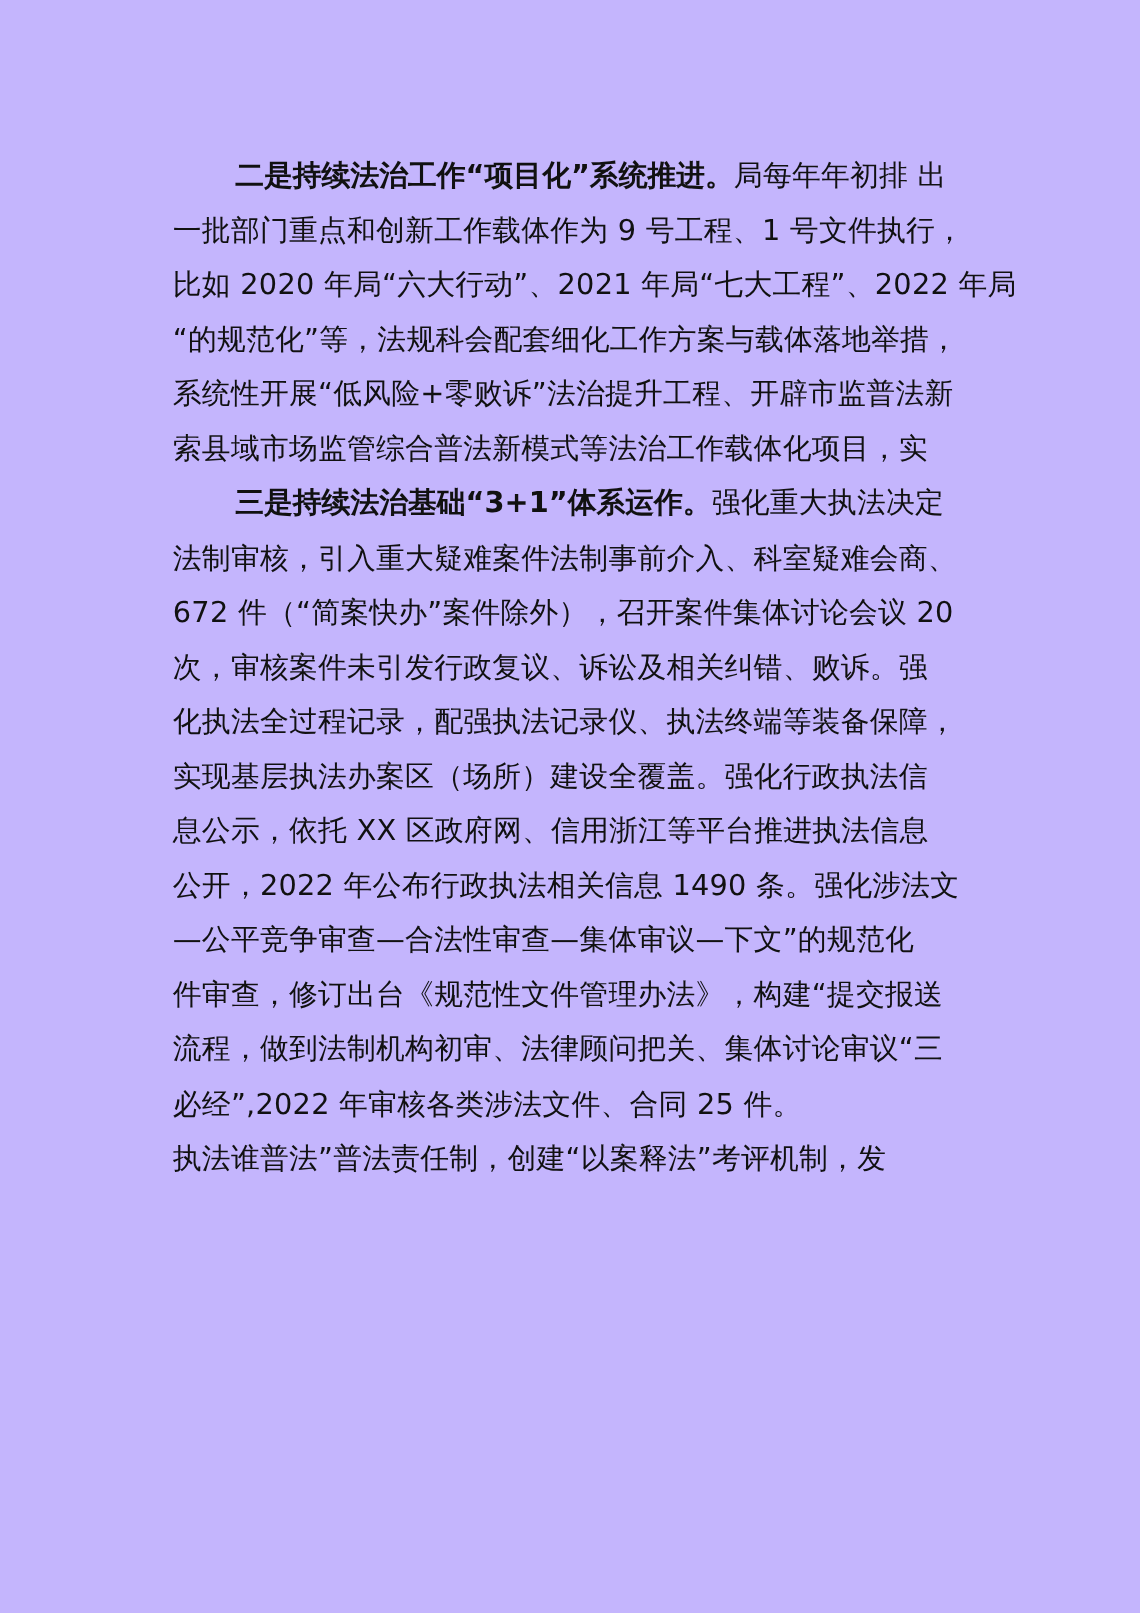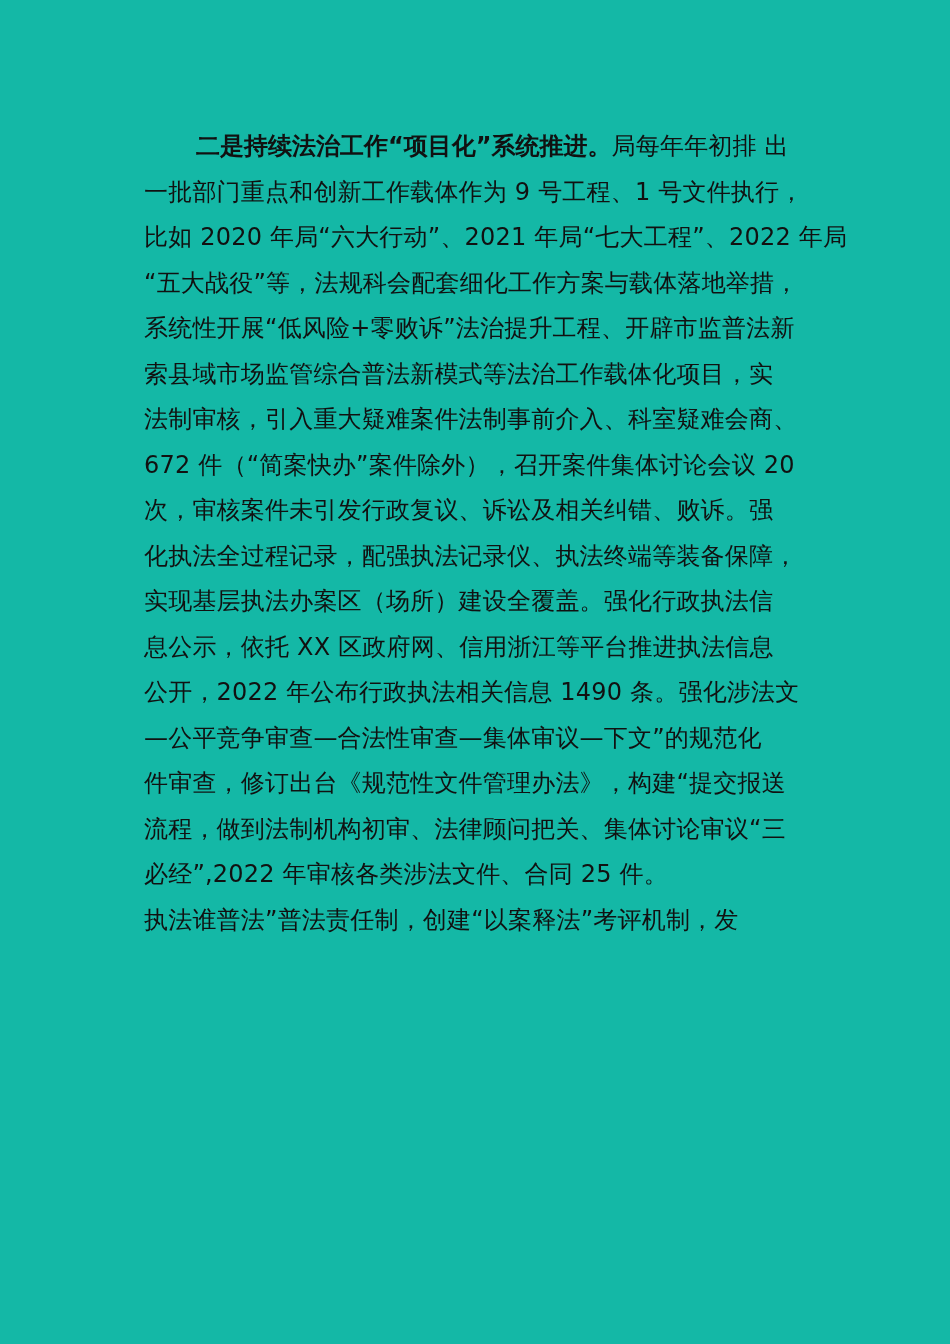--- a/index.html
+++ b/index.html
@@ -14,21 +14,21 @@
       overflow: hidden;
       font-family: "DejaVu Sans", "Liberation Sans", sans-serif;
       color: #111111;
     }
     .page {
       position: absolute;
       left: 0;
       top: 0;
       width: 950px;
       height: 1344px;
-      background: #14b8a6;
+      background: #c4b5fd;
     }
     .body-text {
       position: absolute;
       left: 144px;
       top: 124px;
       width: 700px;
     }
     .line {
       height: 45.5px;
       line-height: 45.5px;
@@ -48,24 +48,27 @@
 <body>
 
 <div class="page">
   <div class="body-text">
 
     <div class="line indent">
       <span class="bold">二是持续法治工作“项目化”系统推进。</span><span>局每年年初排 出</span>
     </div>
     <div class="line">一批部门重点和创新工作载体作为 9 号工程、1 号文件执行，</div>
     <div class="line">比如 2020 年局“六大行动”、2021 年局“七大工程”、2022 年局</div>
-    <div class="line">“五大战役”等，法规科会配套细化工作方案与载体落地举措，</div>
+    <div class="line">“的规范化”等，法规科会配套细化工作方案与载体落地举措，</div>
     <div class="line">系统性开展“低风险+零败诉”法治提升工程、开辟市监普法新</div>
     <div class="line">索县域市场监管综合普法新模式等法治工作载体化项目，实</div>
 
+    <div class="line indent">
+      <span class="bold">三是持续法治基础“3+1”体系运作。</span><span>强化重大执法决定</span>
+    </div>
     <div class="line">法制审核，引入重大疑难案件法制事前介入、科室疑难会商、</div>
     <div class="line">672 件（“简案快办”案件除外），召开案件集体讨论会议 20</div>
     <div class="line">次，审核案件未引发行政复议、诉讼及相关纠错、败诉。强</div>
     <div class="line">化执法全过程记录，配强执法记录仪、执法终端等装备保障，</div>
     <div class="line">实现基层执法办案区（场所）建设全覆盖。强化行政执法信</div>
     <div class="line">息公示，依托 XX 区政府网、信用浙江等平台推进执法信息</div>
     <div class="line">公开，2022 年公布行政执法相关信息 1490 条。强化涉法文</div>
     <div class="line">—公平竞争审查—合法性审查—集体审议—下文”的规范化</div>
     <div class="line">件审查，修订出台《规范性文件管理办法》，构建“提交报送</div>
     <div class="line">流程，做到法制机构初审、法律顾问把关、集体讨论审议“三</div>

